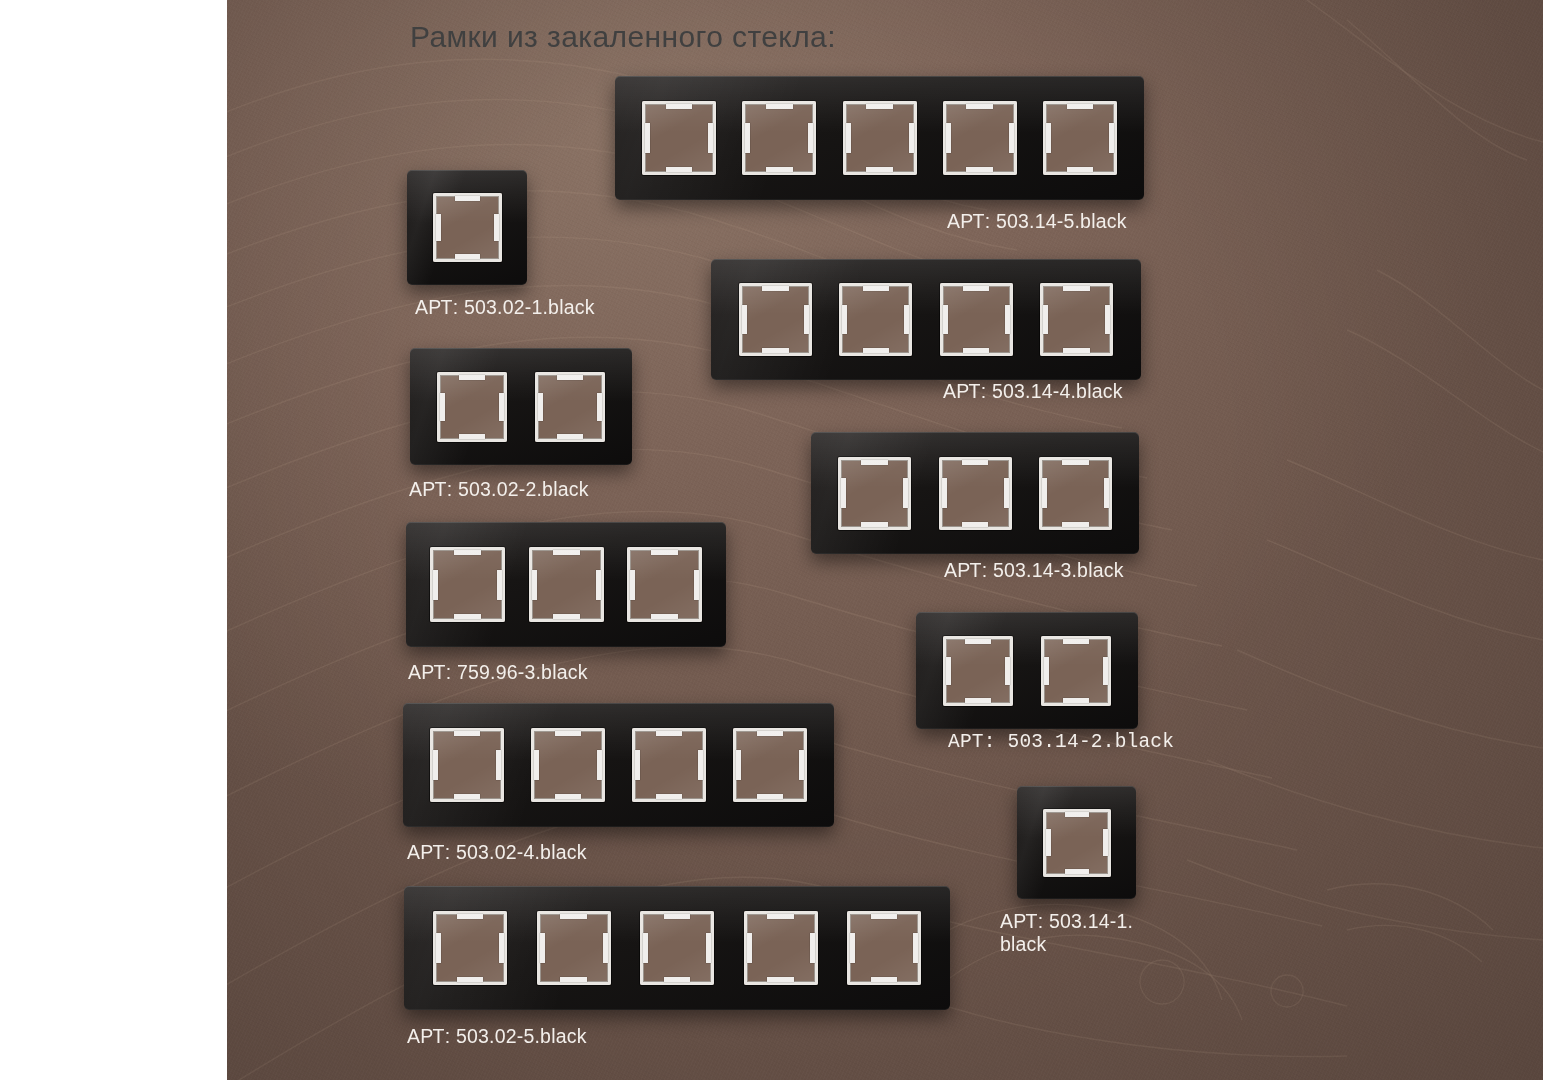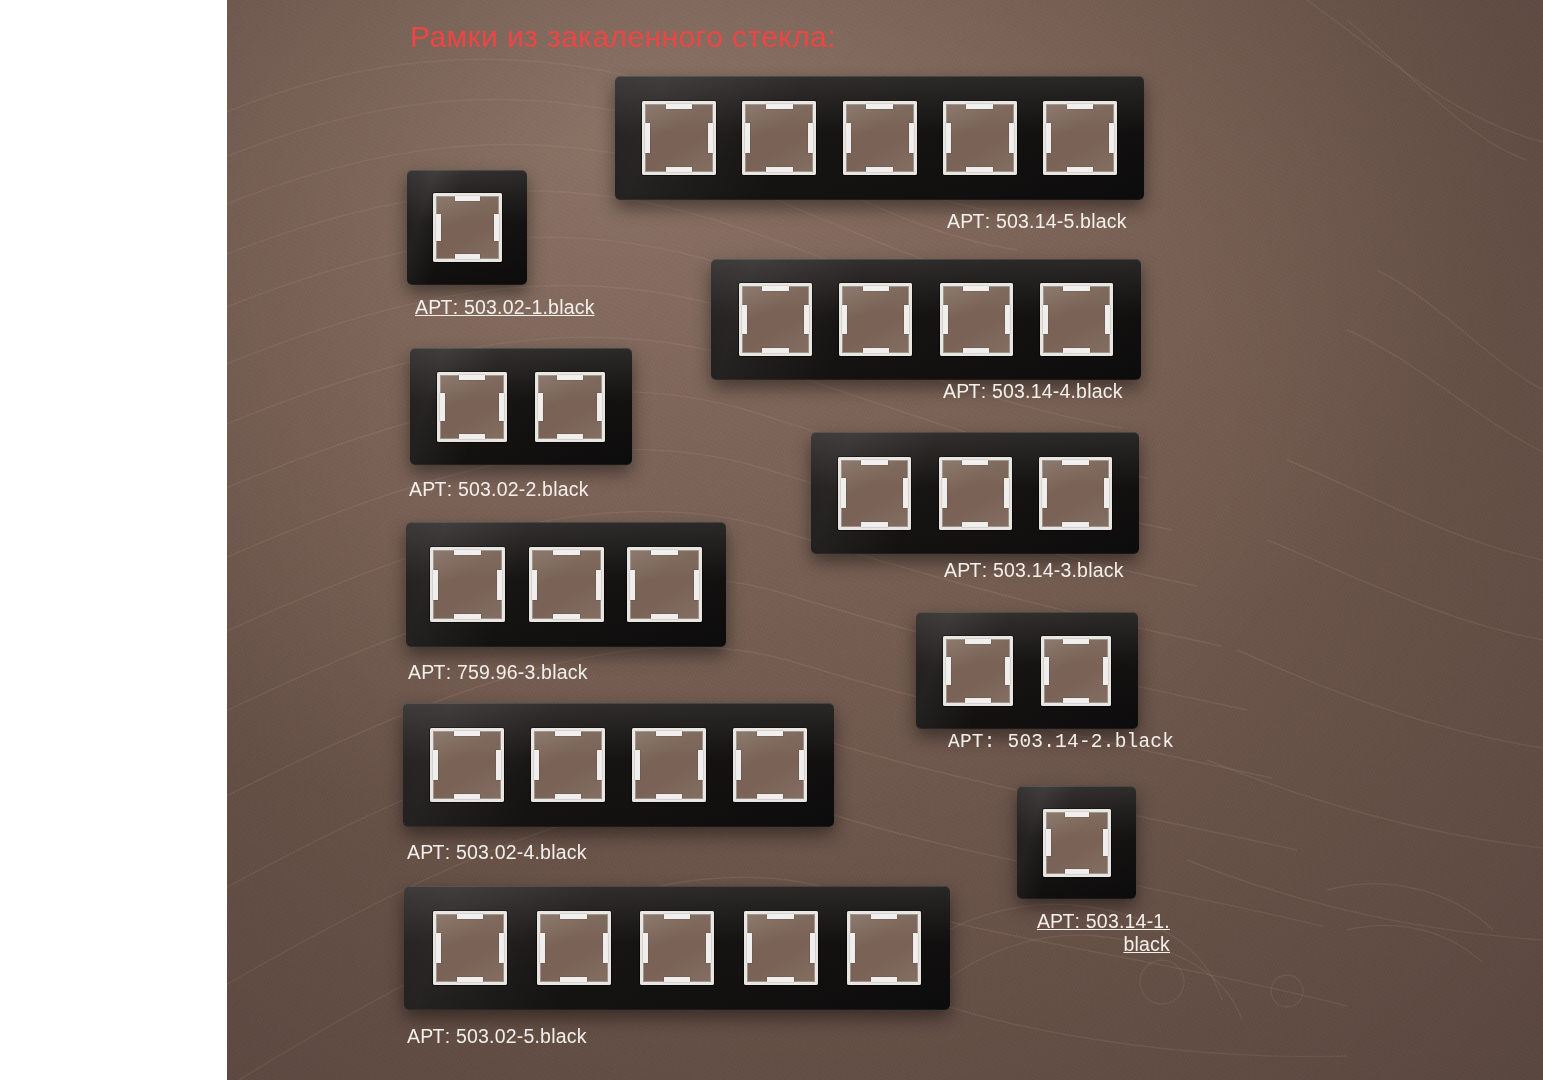--- a/index.html
+++ b/index.html
@@ -47,21 +47,21 @@
     inset: 0;
     background: radial-gradient(ellipse 1000px 900px at 45% 40%, rgba(0,0,0,0) 40%, rgba(0,0,0,0.18) 100%);
     pointer-events: none;
   }
 
   .headline {
     position: absolute;
     left: 410px;
     top: 20px;
     font-size: 30px;
-    color: #ef4444;
+    color: #404040;
     letter-spacing: 0.4px;
     white-space: nowrap;
   }
   .frame {
     position: relative;
     background: linear-gradient(160deg, #23201f 0%, #171514 40%, #0d0c0c 100%);
     border-radius: 5px;
     box-shadow:
       0 8px 18px rgba(0,0,0,0.45),
       inset 0 1px 0 rgba(255,255,255,0.13),
@@ -117,22 +117,21 @@
     pointer-events: none;
   }
   .caption {
     position: absolute;
     font-size: 19.5px;
     color: #f3efeb;
     white-space: pre-line;
     letter-spacing: 0.2px;
   }
   .caption.center {
-    text-align: right;
-    text-decoration: underline;
+    text-align: left;
   }
 </style>
 </head>
 <body>
 
 <div id="stage">
 
   <div id="photo">
     <div class="grain"></div>
 
@@ -182,21 +181,21 @@
   <div id="products-layer">
       <div class="frame" style="position: absolute; left: 407px; top: 170px; width: 120px; height: 115px; padding: 23px 26px; box-sizing: border-box;">
         <div class="aperture" style="width: 69px; height: 69px;">
           <div class="clip t"></div>
           <div class="clip b"></div>
           <div class="clip l"></div>
           <div class="clip r"></div>
           <div class="gloss"></div>
         </div>
       </div>
-      <div class="caption" style="left: 415px; top: 296px; text-decoration: underline;">АРТ: 503.02-1.black</div>
+      <div class="caption" style="left: 415px; top: 296px;">АРТ: 503.02-1.black</div>
       <div class="frame" style="position: absolute; left: 410px; top: 348px; width: 222px; height: 117px; padding: 24px 27px; box-sizing: border-box;">
         <div class="aperture" style="width: 70px; height: 70px;">
           <div class="clip t"></div>
           <div class="clip b"></div>
           <div class="clip l"></div>
           <div class="clip r"></div>
           <div class="gloss"></div>
         </div>
         <div class="aperture" style="width: 70px; height: 70px;">
           <div class="clip t"></div>

